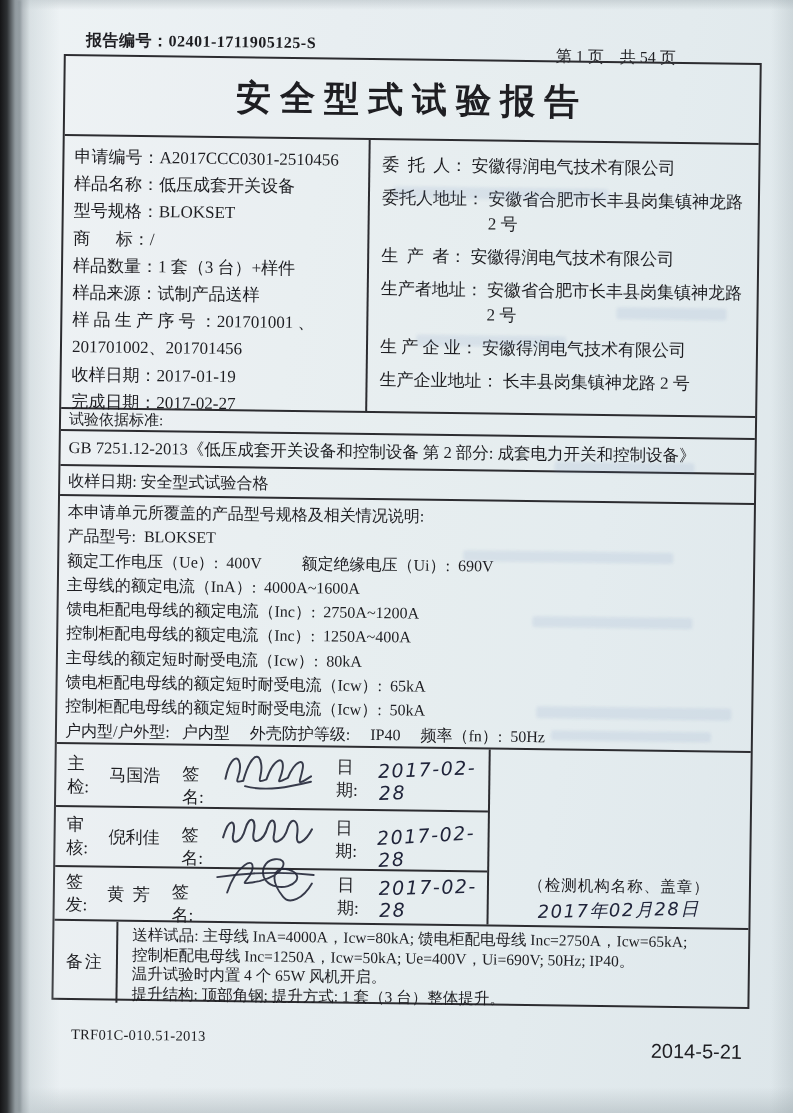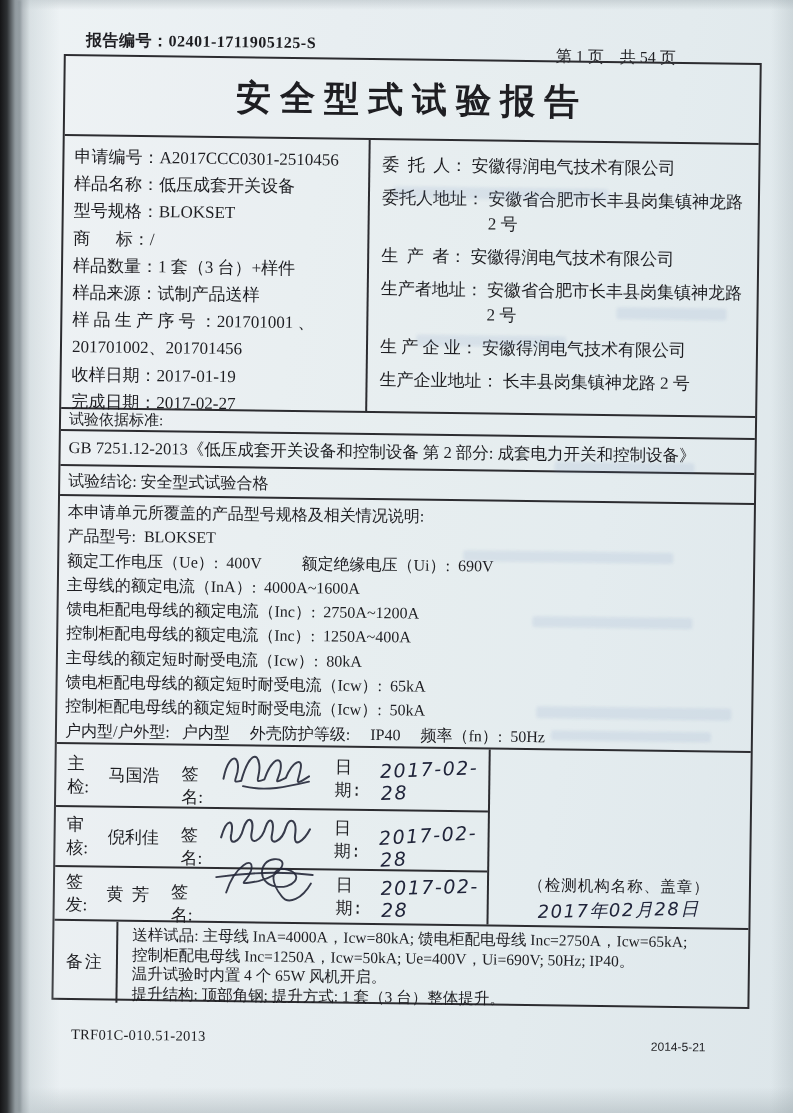--- a/index.html
+++ b/index.html
@@ -43,34 +43,34 @@
   .t-specs p{margin:0;line-height:24.3px;white-space:pre-wrap;}
   .t-sig{height:177px;display:flex;border-bottom:2px solid #2c2c30;}
   .sig-left{width:434px;display:flex;flex-direction:column;border-right:2px solid #2c2c30;box-sizing:border-box;}
   .sig-row{box-sizing:border-box;border-bottom:2px solid #2c2c30;display:flex;align-items:center;padding-left:11px;font-size:17px;position:relative;}
   .sig-row:last-child{border-bottom:none;}
   .sig-r1{height:63px;}.sig-r2{height:60px;}.sig-r3{height:52px;}
   .sig-name{margin-left:8px;white-space:pre;}
   .sig-lbl{margin-left:22px;margin-top:18px;}
   .sig-svg{margin:-18px 0 0 2px;flex:none;}
   .sig-svg path{stroke:#232738;stroke-width:2.2;fill:none;stroke-linecap:round;opacity:.9;}
-  .date-lbl{margin-left:20px;font-family:Liberation Mono, monospace;}
+  .date-lbl{margin-left:20px;}
   .ink{font-family:"DejaVu Sans","Liberation Sans",sans-serif;font-style:italic;color:#20243a;letter-spacing:1.5px;}
   .d1{font-size:19px;transform:rotate(-3deg);margin-left:8px;}
   .d2{font-size:19px;transform:rotate(-4deg);margin:10px 0 0 8px;}
   .d3{font-size:19px;transform:rotate(-2deg);margin-left:8px;}
   .sig-right{flex:1;position:relative;display:flex;flex-direction:column;justify-content:flex-end;align-items:center;padding-bottom:2px;}
   .seal-caption{font-size:15.5px;letter-spacing:1px;margin:0;}
   .seal-date{font-size:18px;transform:rotate(-2deg);margin:1px 0 2px 0;}
   .t-remark{height:81px;display:flex;border-bottom:none;}
   .rm-label{width:64px;border-right:2px solid #2c2c30;box-sizing:border-box;display:flex;align-items:center;justify-content:center;font-size:17px;letter-spacing:2px;}
   .rm-body{flex:1;padding:3px 10px 0 14px;font-size:15.5px;}
   .rm-body p{margin:0;line-height:19.5px;white-space:pre-wrap;}
   .ftr-left{position:absolute;left:84px;top:1026px;font-size:14.5px;letter-spacing:.3px;}
-  .ftr-right{position:absolute;left:664px;top:1032px;font-size:12px;font-family:"Liberation Sans","DejaVu Sans",sans-serif;}
+  .ftr-right{position:absolute;left:664px;top:1032px;font-size:20px;font-family:"Liberation Sans","DejaVu Sans",sans-serif;}
   .bleed{position:absolute;background:rgba(100,130,185,.12);filter:blur(1.6px);border-radius:2px;z-index:1;pointer-events:none;}
 </style>
 </head>
 <body>
 
 <div class="sheet">
   <div class="tilt">
 
     <div class="bleed" style="left:395px;top:182px;width:215px;height:12px;"></div>
     <div class="bleed" style="left:620px;top:300px;width:110px;height:12px;"></div>
@@ -134,21 +134,21 @@
 
       <div class="sec t-std">
         <span>试验依据标准:</span>
       </div>
 
       <div class="sec t-gb">
         <span>GB 7251.12-2013《低压成套开关设备和控制设备 第 2 部分: 成套电力开关和控制设备》</span>
       </div>
 
       <div class="sec t-concl">
-        <span>试验结论: </span>
+        <span>收样日期: </span>
         <span>安全型式试验合格</span>
       </div>
 
       <div class="sec t-specs">
         <p>本申请单元所覆盖的产品型号规格及相关情况说明:</p>
         <p>产品型号:  BLOKSET</p>
         <p>额定工作电压（Ue）:  400V          额定绝缘电压（Ui）:  690V</p>
         <p>主母线的额定电流（InA）:  4000A~1600A</p>
         <p>馈电柜配电母线的额定电流（Inc）:  2750A~1200A</p>
         <p>控制柜配电母线的额定电流（Inc）:  1250A~400A</p>

